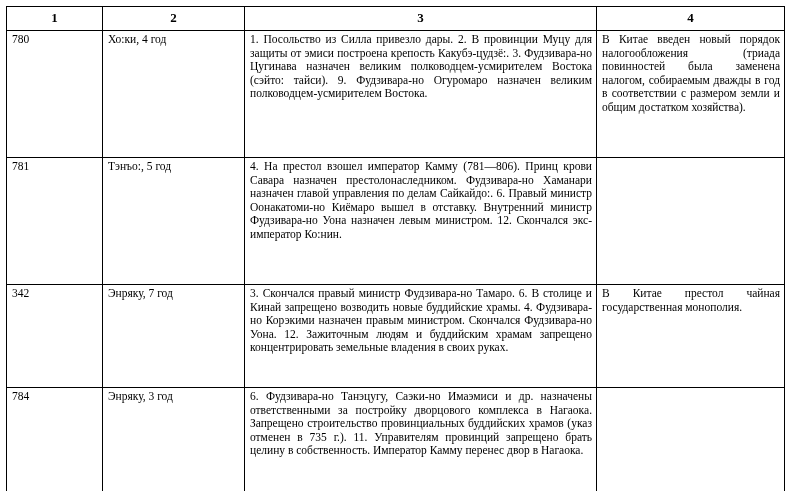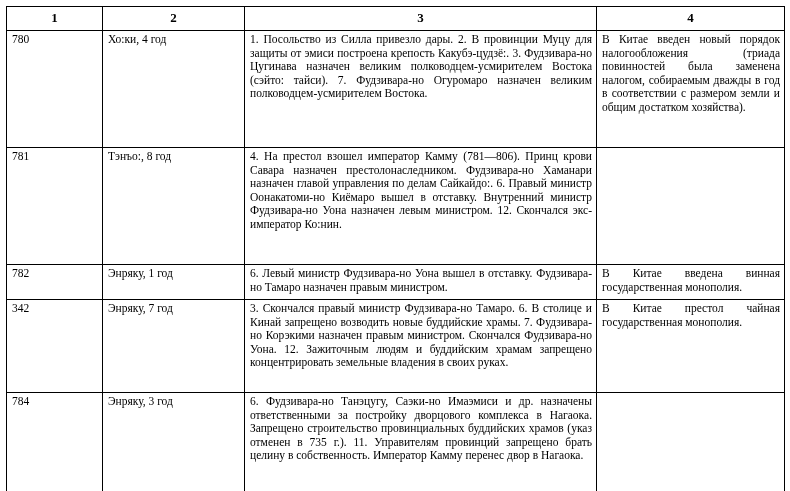--- a/index.html
+++ b/index.html
@@ -29,21 +29,21 @@
   }
   table.chron col.c1 { width: 96px; }
   table.chron col.c2 { width: 142px; }
   table.chron col.c3 { width: 352px; }
   table.chron col.c4 { width: 188px; }
 
   table.chron th,
   table.chron td {
     border: 1px solid #000;
     vertical-align: top;
-    padding: 2px 4px 2px 5px;
+    padding: 2px 4px 12px 5px;
     font-size: 11.5px;
     line-height: 13.6px;
     text-align: justify;
     text-justify: inter-word;
     hyphens: manual;
   }
   table.chron thead th {
     text-align: center;
     font-weight: bold;
     font-size: 13px;
@@ -87,39 +87,33 @@
         <th>1</th>
         <th>2</th>
         <th>3</th>
         <th>4</th>
       </tr>
     </thead>
     <tbody>
       <tr class="row-780">
         <td class="year">780</td>
         <td class="era">Хо:ки, 4 год</td>
-        <td class="events">1. Посольство из Силла привезло дары. 2. В провинции Муцу для защиты от эмиси построена крепость Какубэ-цудзё:. 3. Фудзивара-но Цугинава назначен великим полководцем-усмирителем Востока (сэйто: тайси). 7. Фудзивара-но Огуромаро назначен великим полководцем-усмирителем Востока.</td>
+        <td class="events">1. Посольство из Силла привезло дары. 2. В провинции Муцу для защиты от эмиси построена крепость Какубэ-цудзё:. 3. Фудзивара-но Цугинава назначен великим полководцем-усмирителем Востока (сэйто: тайси). 9. Фудзивара-но Огуромаро назначен великим полководцем-усмирителем Востока.</td>
         <td class="china">В Китае введен новый порядок налогообложения (триада повинностей была заменена налогом, собираемым дважды в год в соответствии с размером земли и общим достатком хозяйства).</td>
       </tr>
       <tr class="row-781">
         <td class="year">781</td>
-        <td class="era">Тэнъо:, 8 год</td>
+        <td class="era">Тэнъо:, 5 год</td>
         <td class="events">4. На престол взошел император Камму (781—806). Принц крови Савара назначен престолонаследником. Фудзивара-но Хаманари назначен главой управления по делам Сайкайдо:. 6. Правый министр Оонакатоми-но Киёмаро вышел в отставку. Внутренний министр Фудзивара-но Уона назначен левым министром. 12. Скончался экс-император Ко:нин.</td>
         <td class="china"></td>
-      </tr>
-      <tr class="row-782">
-        <td class="year">782</td>
-        <td class="era">Энряку, 1 год</td>
-        <td class="events">6. Левый министр Фудзивара-но Уона вышел в отставку. Фудзивара-но Тамаро назначен правым министром.</td>
-        <td class="china">В Китае введена винная государственная монополия.</td>
       </tr>
       <tr class="row-783">
         <td class="year">342</td>
         <td class="era">Энряку, 7 год</td>
-        <td class="events">3. Скончался правый министр Фудзивара-но Тамаро. 6. В столице и Кинай запрещено возводить новые буддийские храмы. 7. Фудзивара-но Корэкими назначен правым министром. Скончался Фудзивара-но Уона. 12. Зажиточным людям и буддийским храмам запрещено концентрировать земельные владения в своих руках.</td>
+        <td class="events">3. Скончался правый министр Фудзивара-но Тамаро. 6. В столице и Кинай запрещено возводить новые буддийские храмы. 4. Фудзивара-но Корэкими назначен правым министром. Скончался Фудзивара-но Уона. 12. Зажиточным людям и буддийским храмам запрещено концентрировать земельные владения в своих руках.</td>
         <td class="china">В Китае престол чайная государственная монополия.</td>
       </tr>
       <tr class="row-784">
         <td class="year">784</td>
         <td class="era">Энряку, 3 год</td>
         <td class="events">6. Фудзивара-но Танэцугу, Саэки-но Имаэмиси и др. назначены ответственными за постройку дворцового комплекса в Нагаока. Запрещено строительство провинциальных буддийских храмов (указ отменен в 735 г.). 11. Управителям провинций запрещено брать целину в собственность. Император Камму перенес двор в Нагаока.</td>
         <td class="china"></td>
       </tr>
     </tbody>
   </table>

